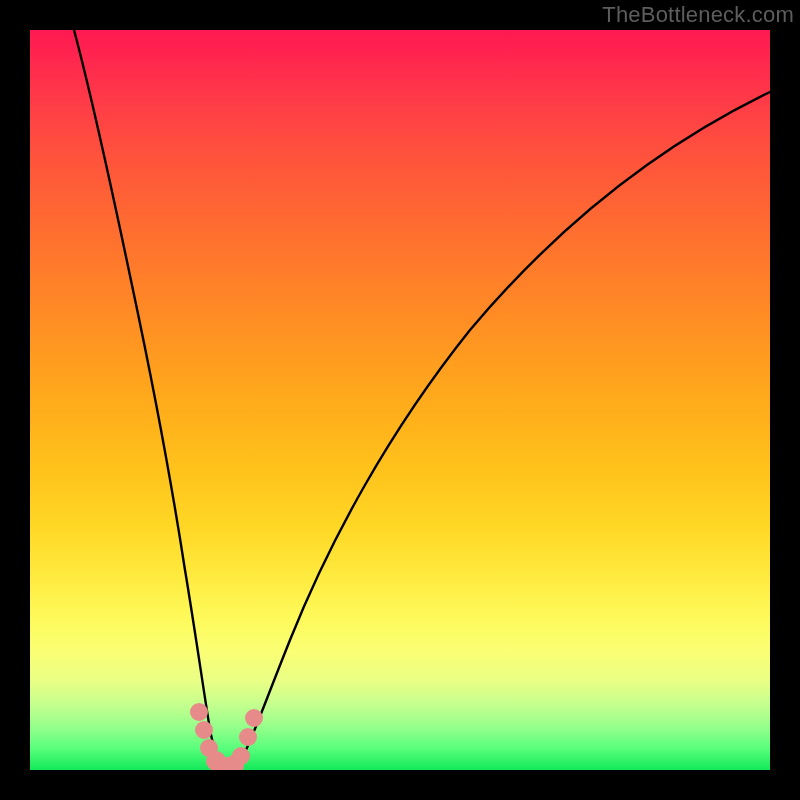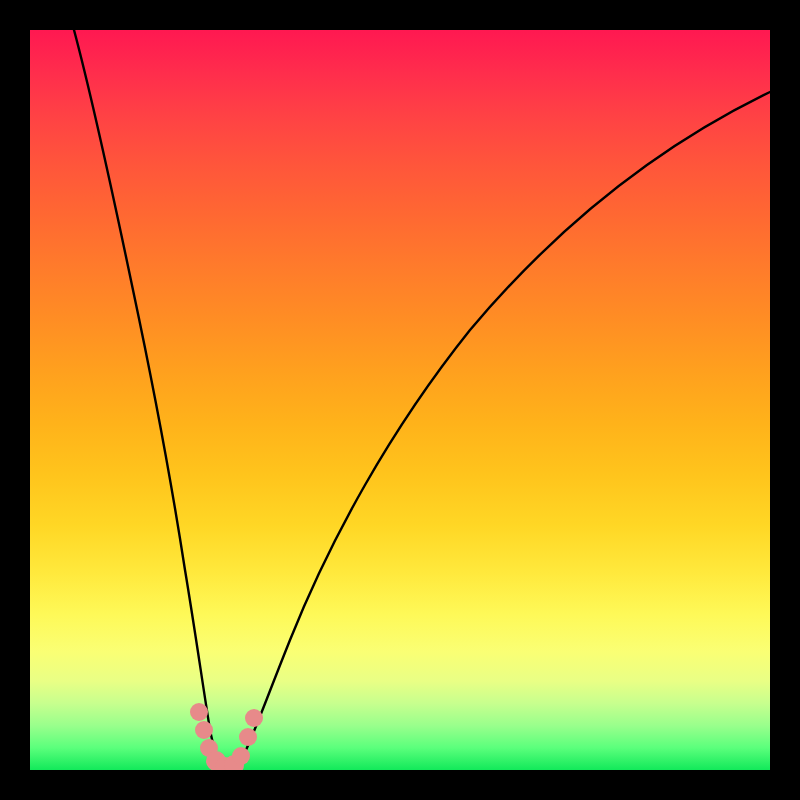--- a/index.html
+++ b/index.html
@@ -76,20 +76,21 @@
   }
   .marker-lg {
     fill: #e78a8a;
     stroke: none;
   }
 </style>
 </head>
 <body>
 
 <div class="frame">
+  <div class="watermark">TheBottleneck.com</div>
   <div class="plot">
     <svg class="curve" viewBox="0 0 740 740" preserveAspectRatio="none">
       <path class="main" d="M 44 0
            C 60 60, 80 150, 103 260
            C 120 340, 138 430, 155 540
            C 165 600, 172 650, 180 700
            C 184 720, 188 733, 193 737
            C 198 740, 204 739, 210 732
            C 218 720, 232 680, 260 610
            C 300 510, 360 400, 440 300

